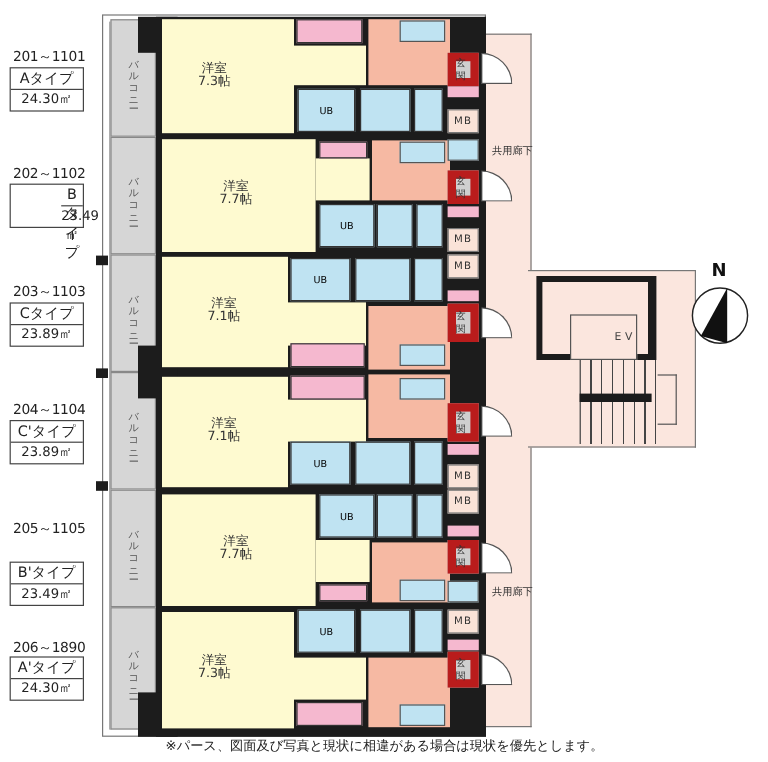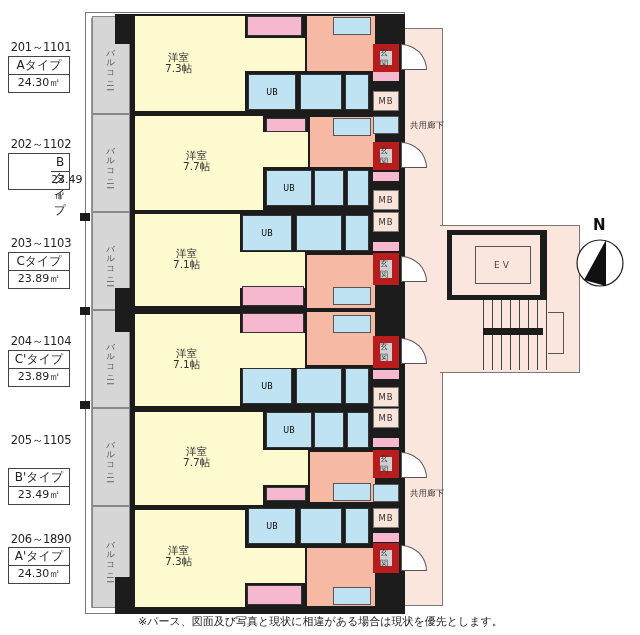--- a/index.html
+++ b/index.html
@@ -30,21 +30,21 @@
 
 <div class="abs" style="left:85px;top:12px;width:320px;height:602px;border:1px solid #777;"></div>
 
 <div class="abs corr" style="left:400px;top:28px;width:43px;height:578px;border:1px solid #777;border-left:none;"></div>
 <div class="abs corr" style="left:440px;top:225px;width:140px;height:148px;border:1px solid #777;border-left:none;"></div>
 <div class="abs" style="left:410px;top:120px;font-size:8.5px;color:#333;">共用廊下</div>
 <div class="abs" style="left:410px;top:488px;font-size:8.5px;color:#333;">共用廊下</div>
 
 <div class="abs wall" style="left:447px;top:230px;width:100px;height:70px;"></div>
 <div class="abs corr" style="left:452px;top:235px;width:88px;height:60px;"></div>
-<div class="abs" style="left:475px;top:246px;width:56px;height:38px;border:1px solid #555;background:#fbe6de;display:flex;align-items:center;justify-content:center;font-size:9px;letter-spacing:3px;color:#444;">
+<div class="abs" style="left:475px;top:262px;width:56px;height:38px;border:1px solid #555;background:#fbe6de;display:flex;align-items:center;justify-content:flex-end;font-size:9px;letter-spacing:3px;color:#444;">
     <span>EV</span>
   </div>
 
 <div class="abs" style="left:483px;top:300px;width:66px;height:70px;background:repeating-linear-gradient(90deg,#fbe6de 0,#fbe6de 8px,#444 8px,#444 9px);border-left:1px solid #444;"></div>
 <div class="abs wall" style="left:483px;top:328px;width:60px;height:7px;"></div>
 <div class="abs" style="left:548px;top:312px;width:16px;height:42px;border:1px solid #555;border-left:none;"></div>
 
 <div class="abs" style="left:575px;top:238px;width:50px;height:50px;">
   <svg width="50" height="50" viewBox="0 0 50 50">
     <circle cx="25" cy="25" r="23" fill="#fff" stroke="#222" stroke-width="1.2"></circle>

